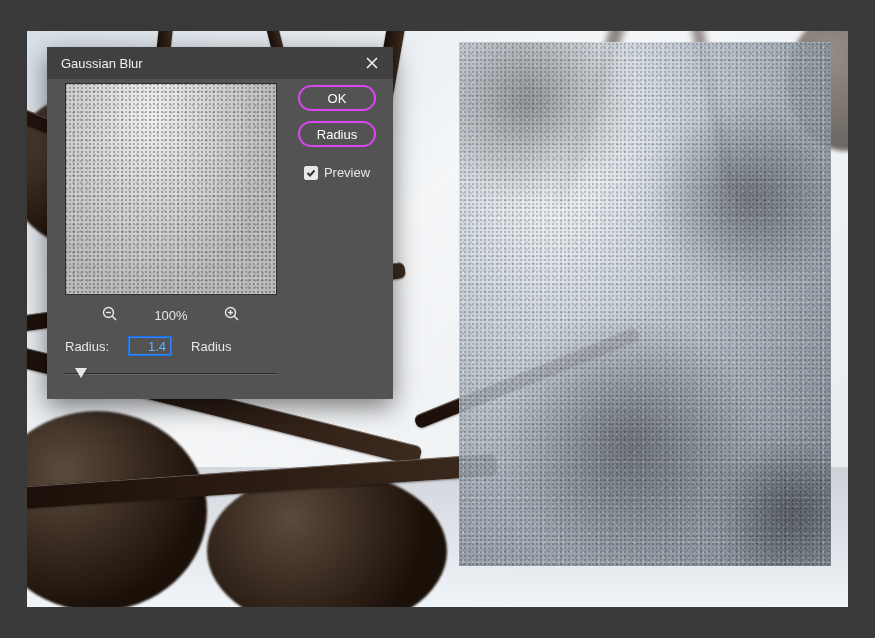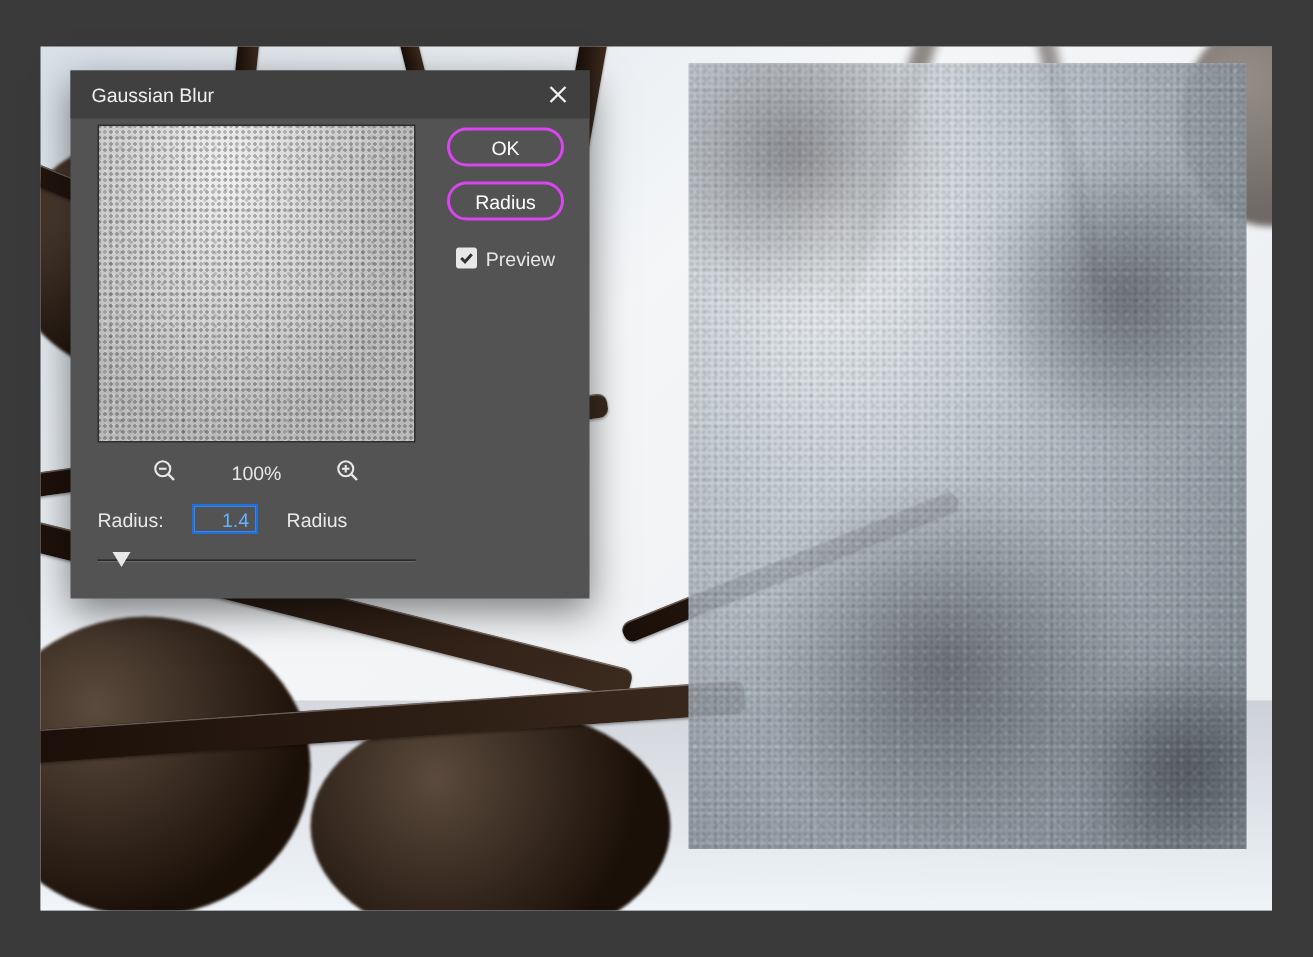--- a/index.html
+++ b/index.html
@@ -165,21 +165,21 @@
   }
 
   .rightcol { flex:1; display:flex; flex-direction:column; align-items:center; gap:10px; padding-top:2px; }
   .pillbtn {
     width:78px; height:26px; border:2px solid #d946ef; border-radius:13px;
     background:transparent; color:#fff; font-size:13px; cursor:pointer;
     display:flex; align-items:center; justify-content:center;
   }
   .pillbtn.primary { border-width:2px; font-weight:400; }
   .previewchk {
-    display:flex; align-items:flex-start; gap:6px; margin-top:8px; cursor:pointer;
+    display:flex; align-items:center; gap:6px; margin-top:8px; cursor:pointer;
     user-select:none; font-size:13px;
   }
   .chkbox {
     width:14px; height:14px; border:1px solid #e8e8e8; background:#e8e8e8;
     display:flex; align-items:center; justify-content:center; border-radius:2px;
   }
   .chkbox svg { width:10px; height:10px; stroke:#333; stroke-width:2; }
 </style>
 </head>
 <body>

